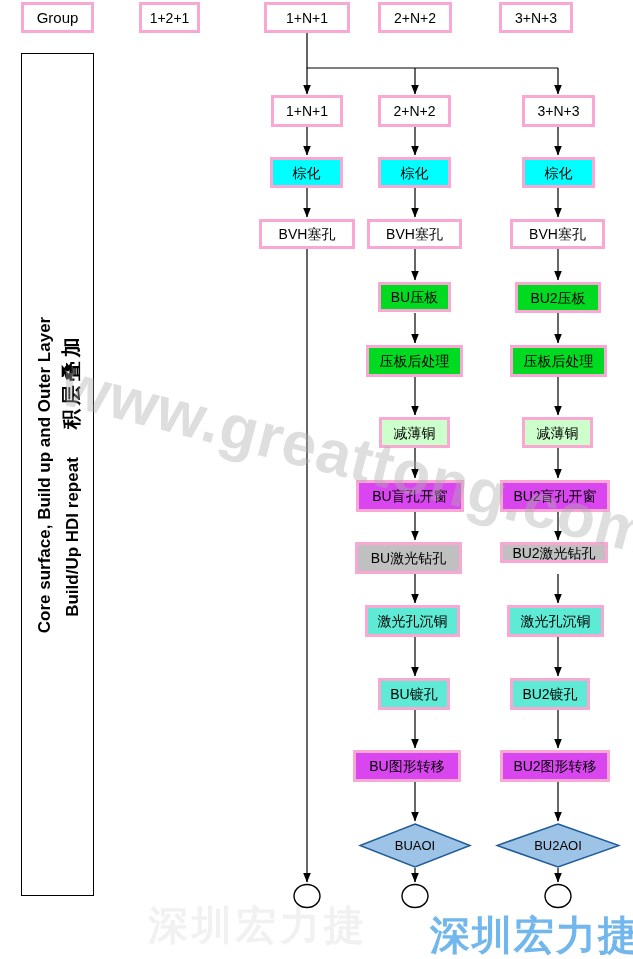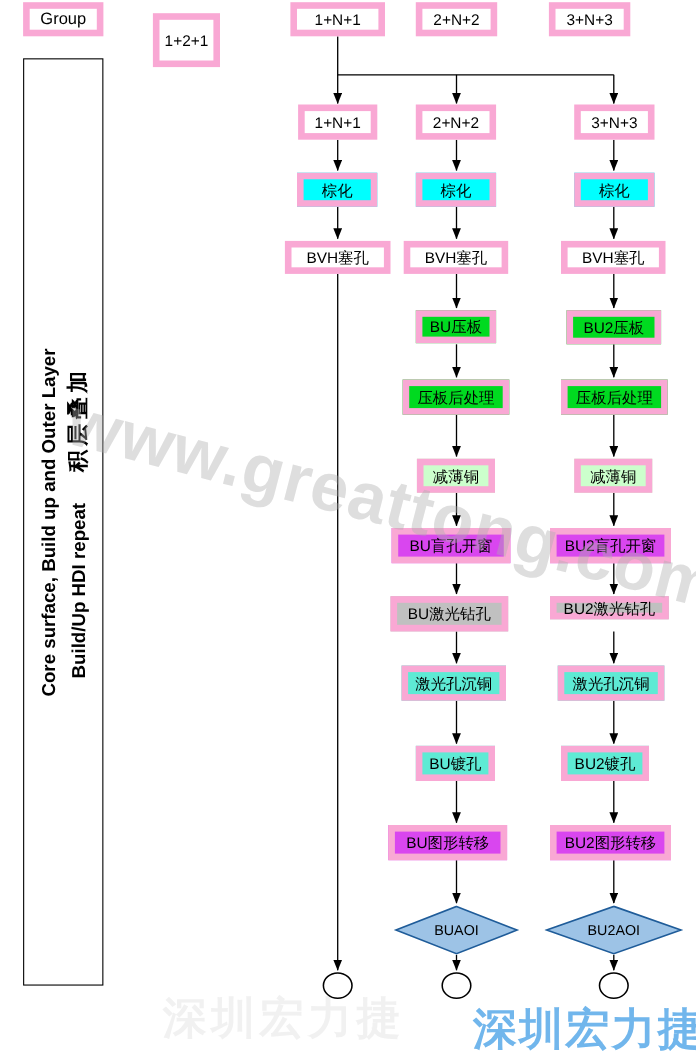--- a/index.html
+++ b/index.html
@@ -3,21 +3,21 @@
 <meta charset="utf-8">
 <style>
   html,body{margin:0;padding:0;}
   body{
     width:633px;height:959px;position:relative;background:#ffffff;
     font-family:"Liberation Sans","DejaVu Sans",sans-serif;color:#000;overflow:hidden;
   }
   .canvas{position:absolute;inset:0;}
   svg.wires{position:absolute;left:0;top:0;z-index:1;}
   .box{
-    position:absolute;box-sizing:border-box;border:6px solid #f9a8d4;background:#fff;
+    position:absolute;box-sizing:border-box;border:3px solid #f9a8d4;background:#fff;
     display:flex;align-items:center;justify-content:center;
     font-size:14px;line-height:1;z-index:2;text-align:center;white-space:nowrap;
   }
   .box.cyan{background:#00ffff;text-align:center;}
   .box.green{background:#00da20;}
   .box.pale{background:#ccffcc;}
   .box.yellow{background:#d946ef;}
   .box.gray{background:#c0c0c0;}
   .box.peach{background:#5eead4;}
   .diamond{position:absolute;z-index:2;}
@@ -112,21 +112,21 @@
     <g fill="#ffffff" stroke="#000" stroke-width="1.4">
       <ellipse cx="307" cy="896" rx="13" ry="11.5"></ellipse>
       <ellipse cx="415" cy="896" rx="13" ry="11.5"></ellipse>
       <ellipse cx="558" cy="896" rx="13" ry="11.5"></ellipse>
     </g>
   </svg>
 
   <div class="ghost">深圳宏力捷</div>
 
   <div class="box" style="left:21px;top:2px;width:73px;height:31px;font-size:15px">Group</div>
-  <div class="box" style="left:139px;top:12px;width:61px;height:49px">1+2+1</div>
+  <div class="box" style="left:139px;top:2px;width:61px;height:31px">1+2+1</div>
   <div class="box" style="left:264px;top:2px;width:86px;height:31px">1+N+1</div>
   <div class="box" style="left:378px;top:2px;width:74px;height:31px">2+N+2</div>
   <div class="box" style="left:499px;top:2px;width:74px;height:31px">3+N+3</div>
 
   <div class="sidebar">
     <div class="side-text">
       <div>Core surface, Build up and Outer Layer</div>
       <div><span>Build/Up HDI repeat</span><span class="zh">积层叠加</span></div>
     </div>
   </div>

